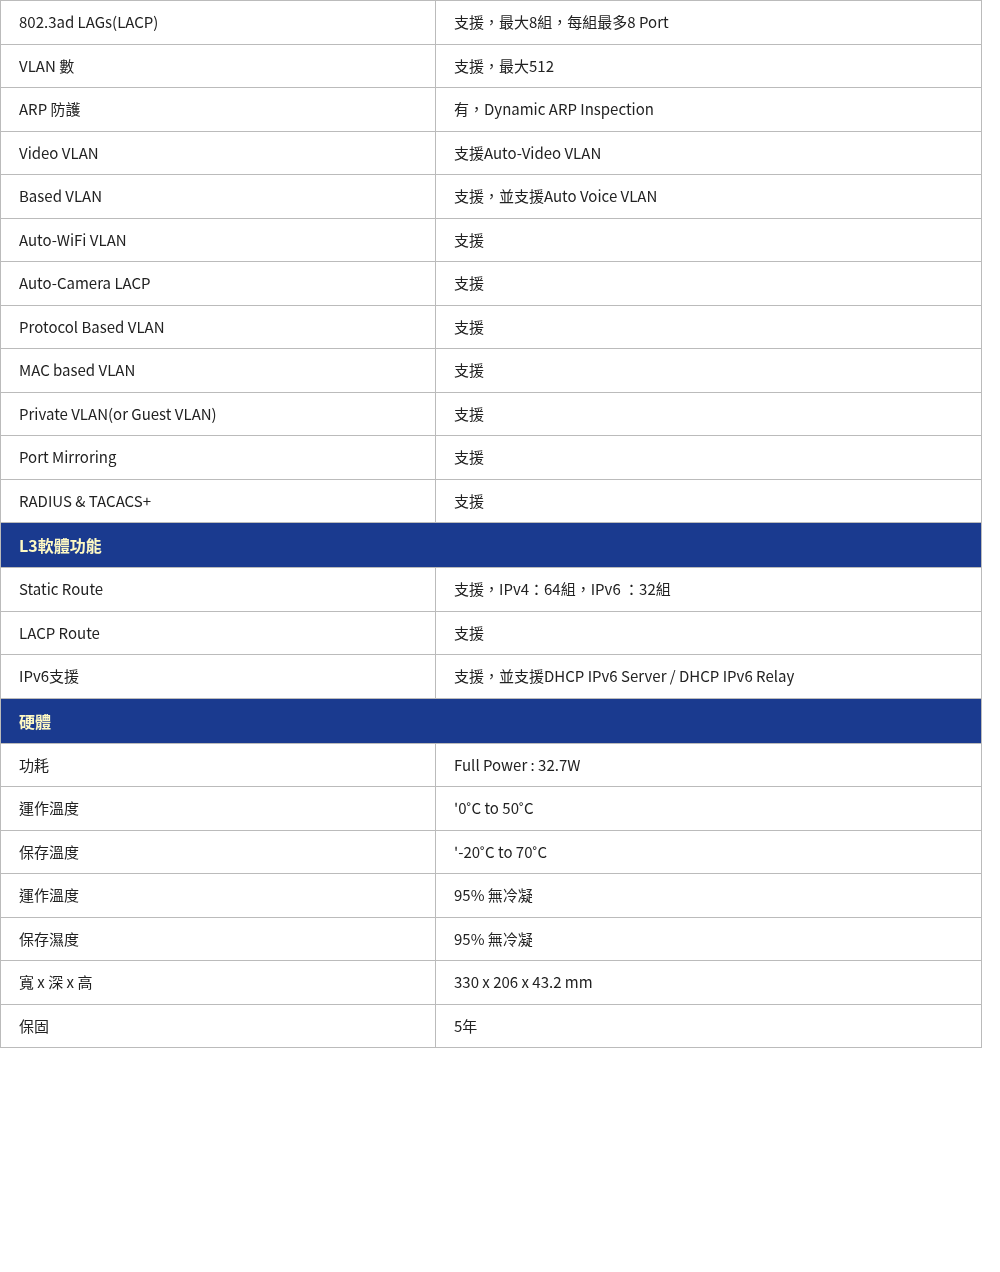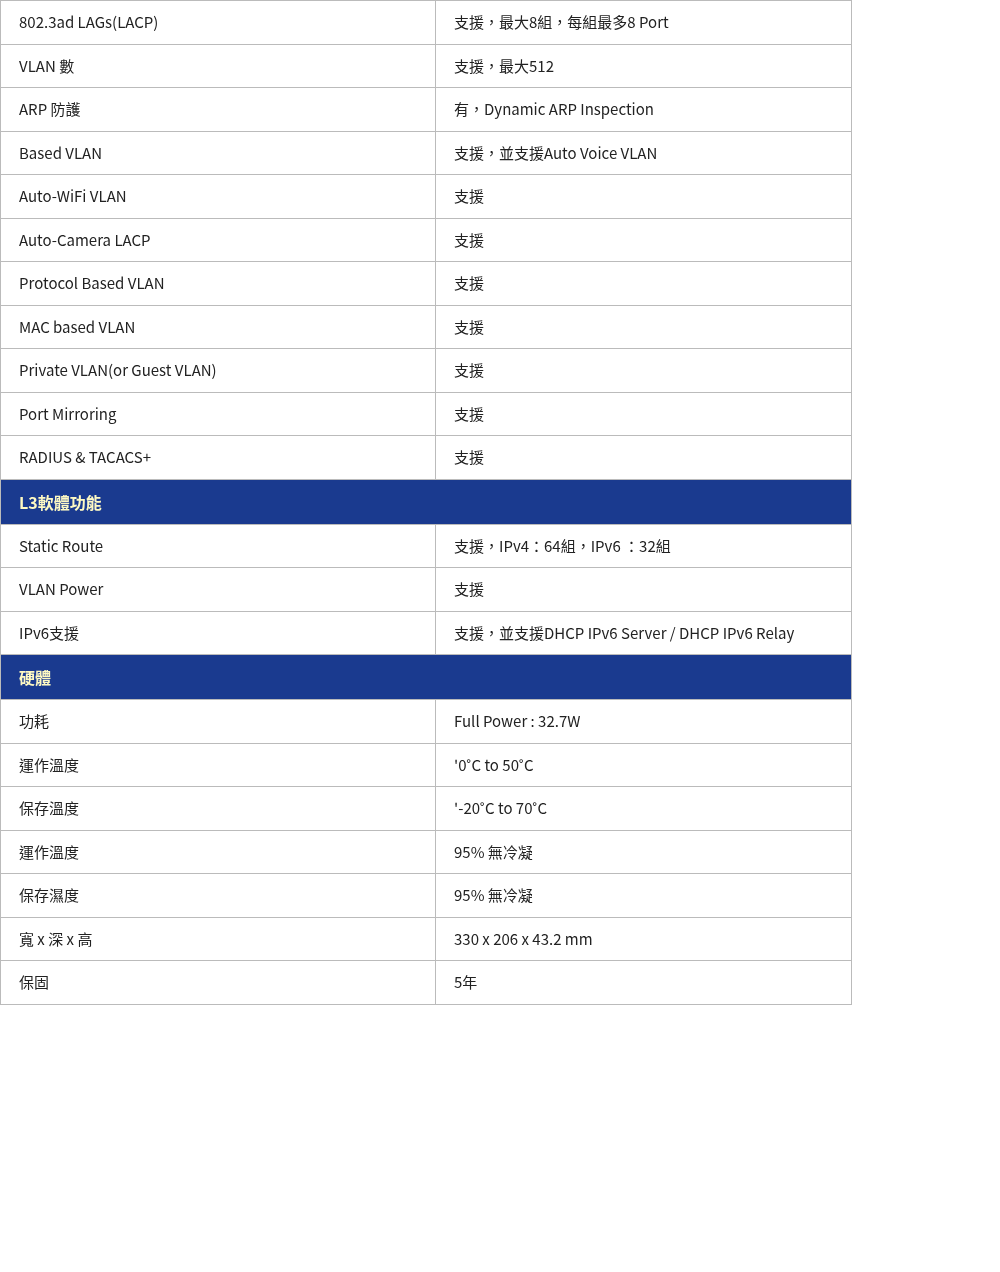--- a/index.html
+++ b/index.html
@@ -7,21 +7,21 @@
       margin: 0;
       padding: 0;
     }
     body {
       font-family: "Microsoft JhengHei", "PingFang TC", "Noto Sans CJK TC", Arial, sans-serif;
       font-size: 15px;
       background: #fff;
       color: #222;
     }
     .spec-table {
-      width: 852px;
+      width: 982px;
       border-collapse: collapse;
     }
     .spec-table td {
       border: 1px solid #bbb;
       padding: 10px 18px;
       vertical-align: middle;
       line-height: 1.5;
     }
     .spec-table .label-col {
       width: 435px;
@@ -52,20 +52,24 @@
       </tr>
       <tr>
         <td class="label-col">VLAN 數</td>
         <td class="value-col">支援，最大512</td>
       </tr>
       <tr>
         <td class="label-col">ARP 防護</td>
         <td class="value-col">有，Dynamic ARP Inspection</td>
       </tr>
       <tr>
+        <td class="label-col">Video VLAN</td>
+        <td class="value-col">支援Auto-Video VLAN</td>
+      </tr>
+      <tr>
         <td class="label-col">Based VLAN</td>
         <td class="value-col">支援，並支援Auto Voice VLAN</td>
       </tr>
       <tr>
         <td class="label-col">Auto-WiFi VLAN</td>
         <td class="value-col">支援</td>
       </tr>
       <tr>
         <td class="label-col">Auto-Camera LACP</td>
         <td class="value-col">支援</td>
@@ -91,21 +95,21 @@
         <td class="value-col">支援</td>
       </tr>
       <tr class="section-header">
         <td colspan="2">L3軟體功能</td>
       </tr>
       <tr>
         <td class="label-col">Static Route</td>
         <td class="value-col">支援，IPv4：64組，IPv6 ：32組</td>
       </tr>
       <tr>
-        <td class="label-col">VLAN Power</td>
+        <td class="label-col">LACP Route</td>
         <td class="value-col">支援</td>
       </tr>
       <tr>
         <td class="label-col">IPv6支援</td>
         <td class="value-col">支援，並支援DHCP IPv6 Server / DHCP IPv6 Relay</td>
       </tr>
       <tr class="section-header">
         <td colspan="2">硬體</td>
       </tr>
       <tr>

